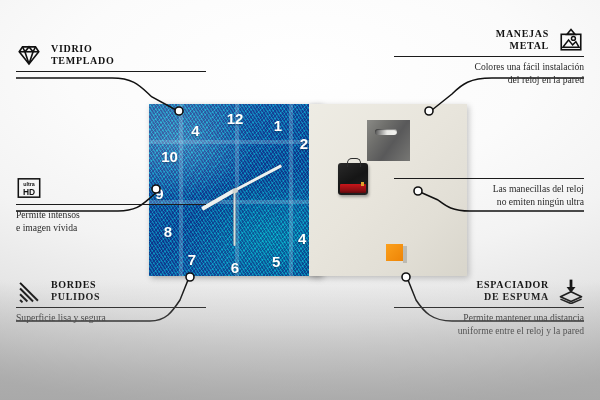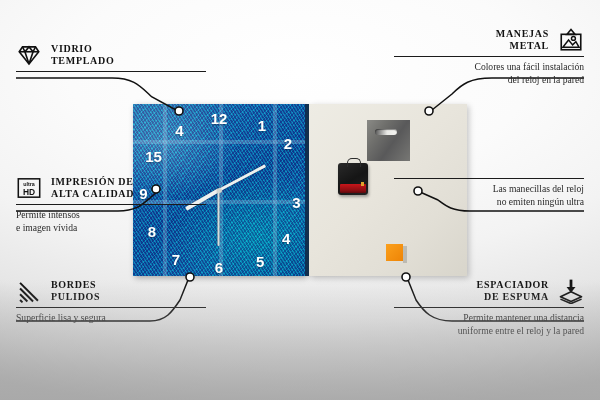--- a/index.html
+++ b/index.html
@@ -17,21 +17,21 @@
     content:"";position:absolute;left:0;right:0;bottom:0;height:120px;
     background:linear-gradient(to bottom, rgba(175,175,175,0) 0%, rgba(170,170,170,.45) 60%, rgba(165,165,165,.72) 100%);
     pointer-events:none;
   }
 
   
   .product{position:absolute;left:133px;top:104px;width:334px;height:172px;}
   .panel{position:absolute;top:0;height:100%;}
 
   .clock{
-    left:0;width:172px;
+    left:16px;width:172px;
     background:
       repeating-linear-gradient(58deg, rgba(0,225,225,.30) 0px, rgba(0,225,225,.30) 1px, rgba(0,0,90,.22) 1px, rgba(0,0,90,.22) 2.6px),
       repeating-linear-gradient(-46deg, rgba(0,255,230,.16) 0px, rgba(0,255,230,.16) 1px, rgba(0,10,80,.16) 1px, rgba(0,10,80,.16) 3.3px),
       radial-gradient(ellipse 80% 60% at 72% 78%, rgba(0,220,210,.42) 0%, rgba(0,140,200,0) 62%),
       radial-gradient(ellipse 70% 55% at 18% 22%, rgba(150,205,240,.55) 0%, rgba(30,110,190,0) 60%),
       linear-gradient(150deg, #3f7fc4 0%, #1f63b8 28%, #1450a8 52%, #1a62b4 74%, #0f4fa4 100%);
     box-shadow:2px 2px 6px rgba(0,0,0,.30);
   }
   .clock .grid-v,.clock .grid-h{position:absolute;background:rgba(185,215,240,.26);}
   .clock .grid-v{top:0;bottom:0;width:4px;}
@@ -129,21 +129,21 @@
         <span class="num" style="left:50%;top:14px">12</span>
         <span class="num" style="left:75%;top:21px">1</span>
         <span class="num" style="left:90%;top:39px">2</span>
         <span class="num" style="left:95%;top:57%">3</span>
         <span class="num" style="left:89%;top:78%">4</span>
         <span class="num" style="left:74%;top:91%">5</span>
         <span class="num" style="left:50%;top:95%">6</span>
         <span class="num" style="left:25%;top:90%">7</span>
         <span class="num" style="left:11%;top:74%">8</span>
         <span class="num" style="left:6%;top:52%">9</span>
-        <span class="num" style="left:12%;top:30%">15</span>
+        <span class="num" style="left:12%;top:30%">10</span>
         <span class="num" style="left:27%;top:15%">4</span>
       </div>
 
       <div class="hand hour" style="transform: rotate(-120deg);"></div>
       <div class="hand minute" style="transform: rotate(62deg);"></div>
       <div class="hand second" style="transform: rotate(180deg);"></div>
       <div class="pin"></div>
       <div class="edge"></div>
     </div>
 
@@ -203,22 +203,20 @@
 
   <div class="callout left" style="left:16px;top:175px">
     <div class="co-head">
       <span class="ico">
         <svg viewBox="0 0 34 32">
           <rect x="3" y="4" width="28" height="24" fill="none" stroke="#111" stroke-width="2"></rect>
           <text x="17" y="14" text-anchor="middle" font-family="Liberation Sans, sans-serif" font-size="7" font-weight="700" fill="#111">ultra</text>
           <text x="17" y="25" text-anchor="middle" font-family="Liberation Sans, sans-serif" font-size="11" font-weight="700" fill="#111">HD</text>
         </svg>
       </span>
-      <span class="co-title">IMPRESIÓN DE
-ALTA CALIDAD</span>
     </div>
     <div class="co-rule"></div>
     <div class="co-desc">Permite intensos
 e imagen vívida</div>
   </div>
 
   <div class="callout left" style="left:16px;top:278px">
     <div class="co-head">
       <span class="ico">
         <svg viewBox="0 0 32 32">

